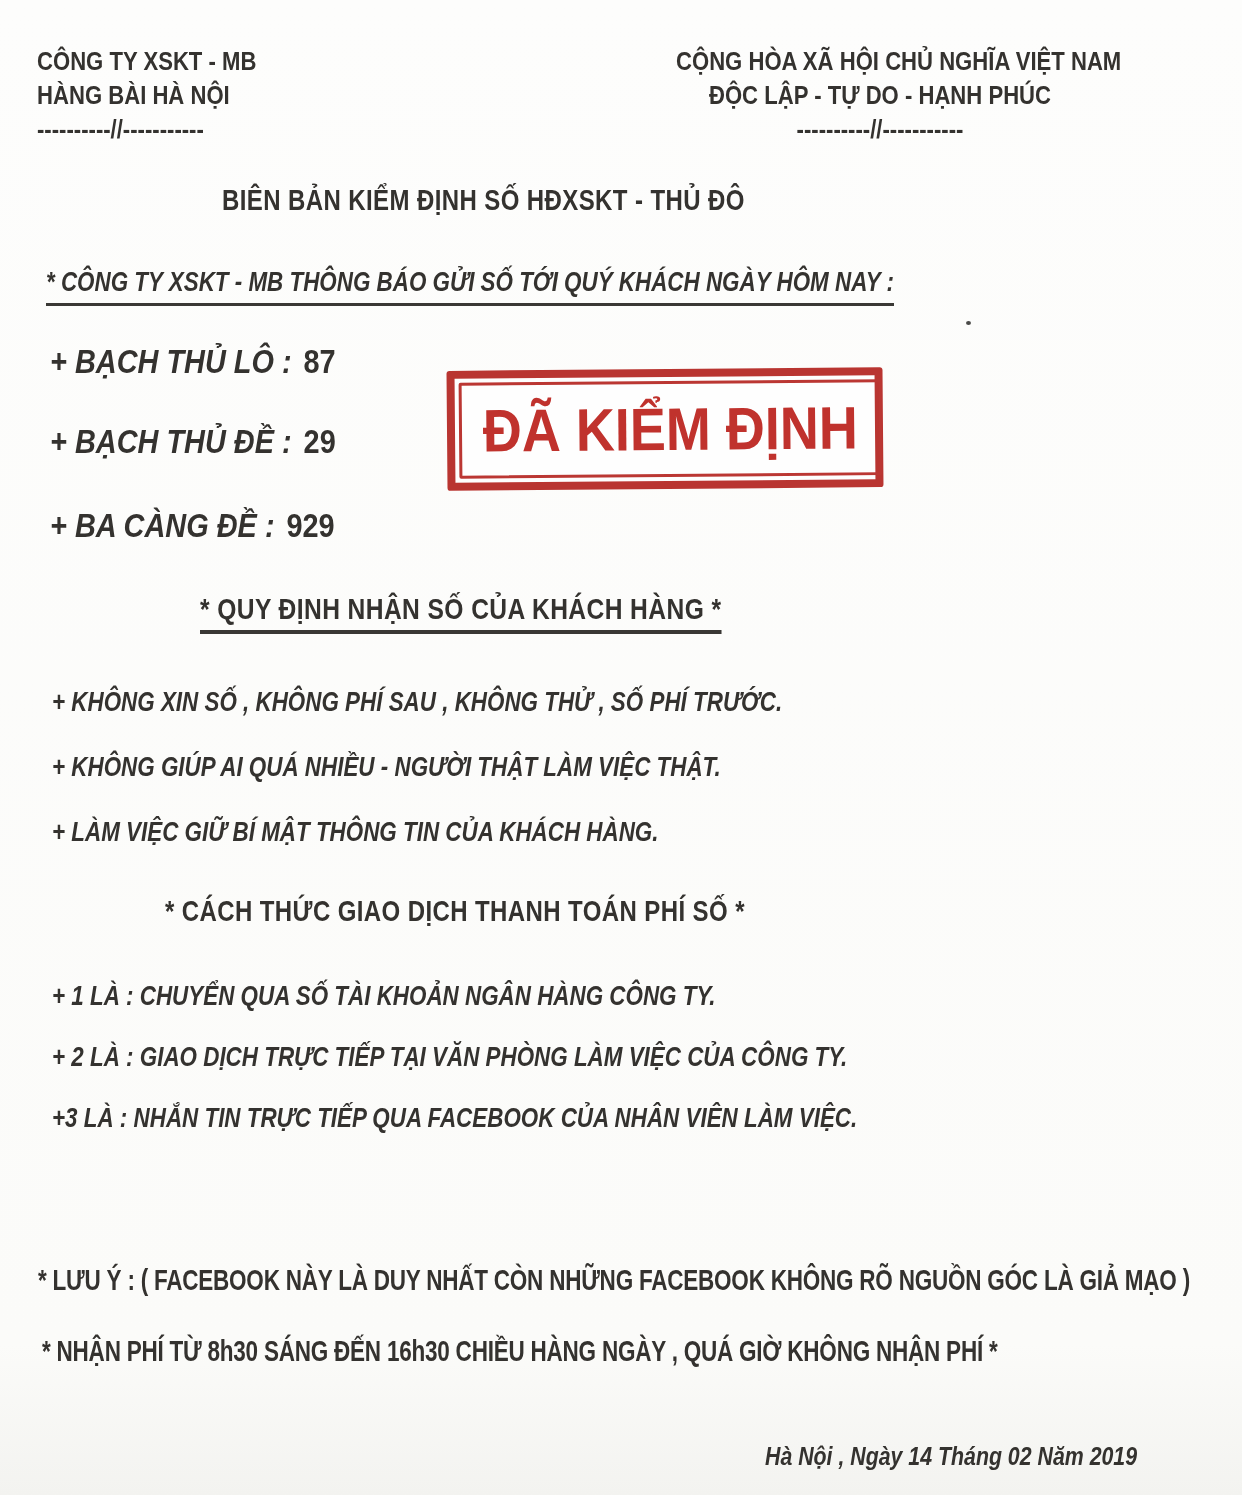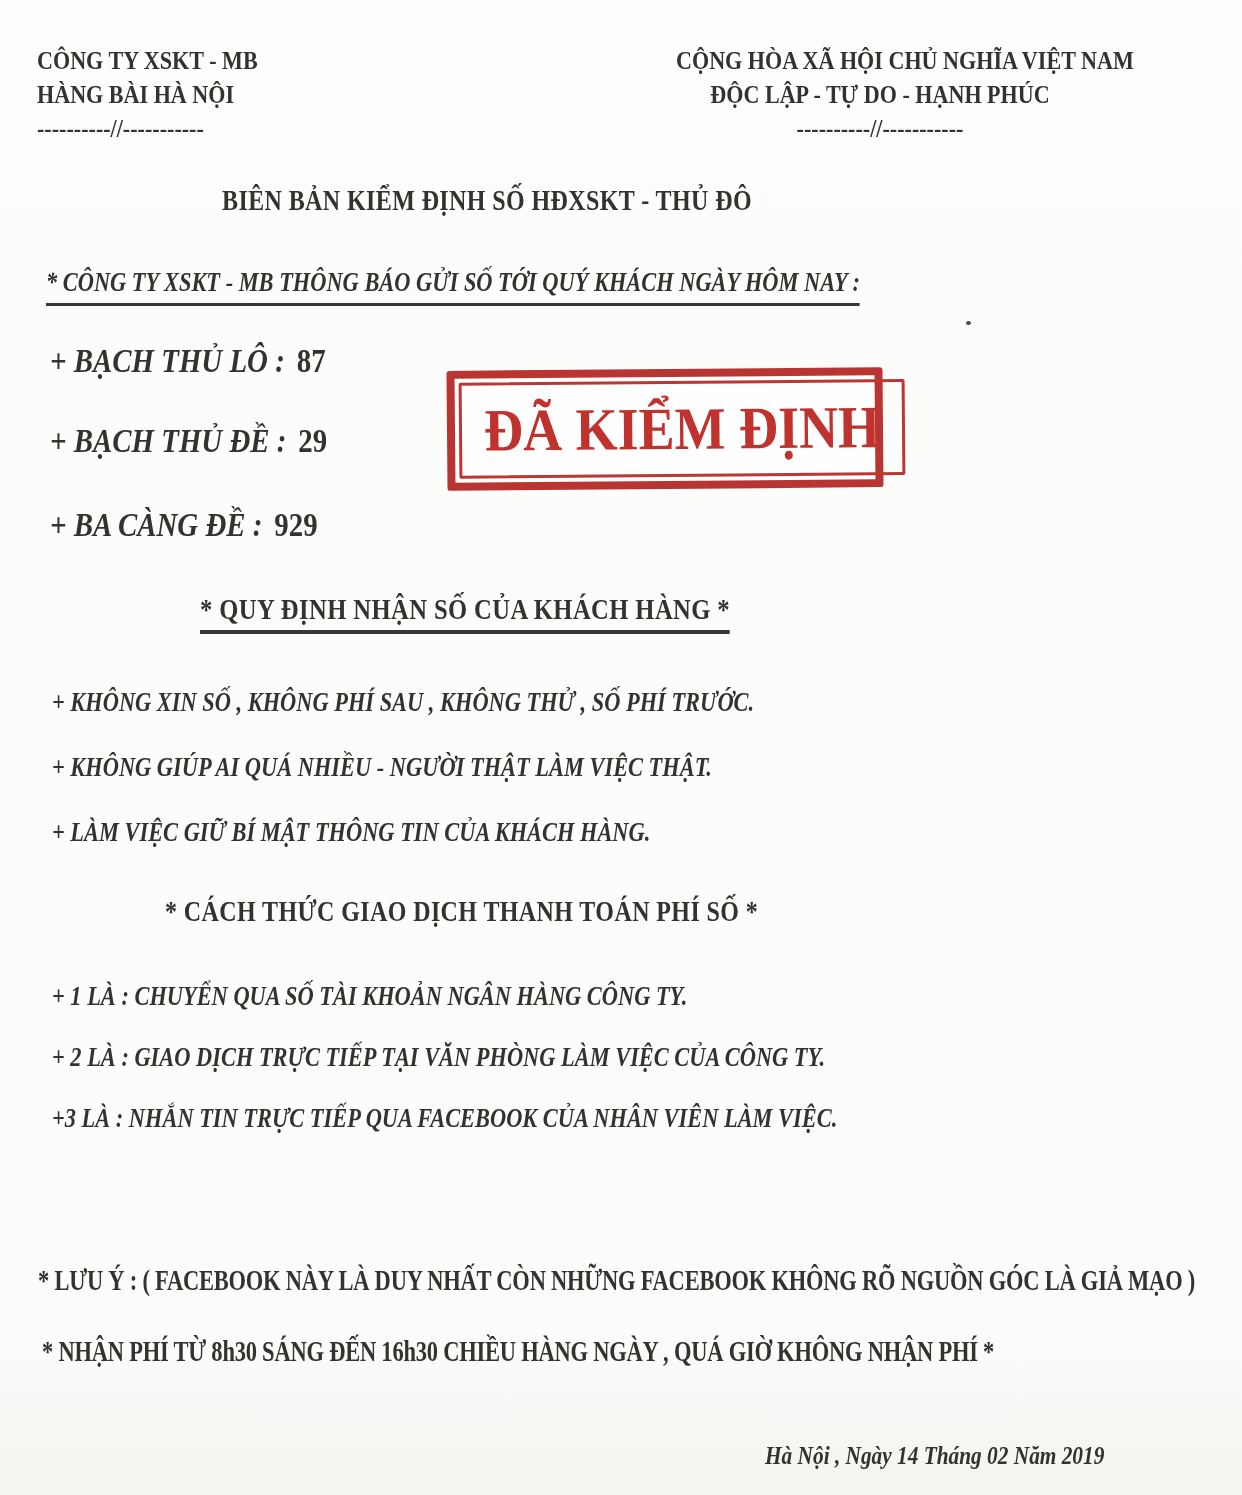--- a/index.html
+++ b/index.html
@@ -1,21 +1,21 @@
 <!DOCTYPE html>
 <html><head>
 <meta charset="utf-8">
 <style>
   html,body{margin:0;padding:0;background:#e8e8e6;}
   .page{
     position:relative;
     width:1242px;height:1495px;
     margin:0 auto;
     background:linear-gradient(180deg,#fdfdfc 0%,#fbfbf9 90%,#f3f3f0 100%);
-    font-family:Liberation Serif, serif;
+    font-family:Liberation Sans, sans-serif;
     color:#34322f;
     overflow:hidden;
   }
   .abs{position:absolute;white-space:nowrap;}
   .sx85{transform:scaleX(0.85);transform-origin:0 0;}
   .sx82{transform:scaleX(0.82);transform-origin:0 0;}
   .sx80{transform:scaleX(0.80);transform-origin:0 0;}
   .sx75{transform:scaleX(0.75);transform-origin:0 0;}
 
   .hdr-left{left:37px;top:44px;font-size:26px;line-height:34px;font-weight:bold;}

